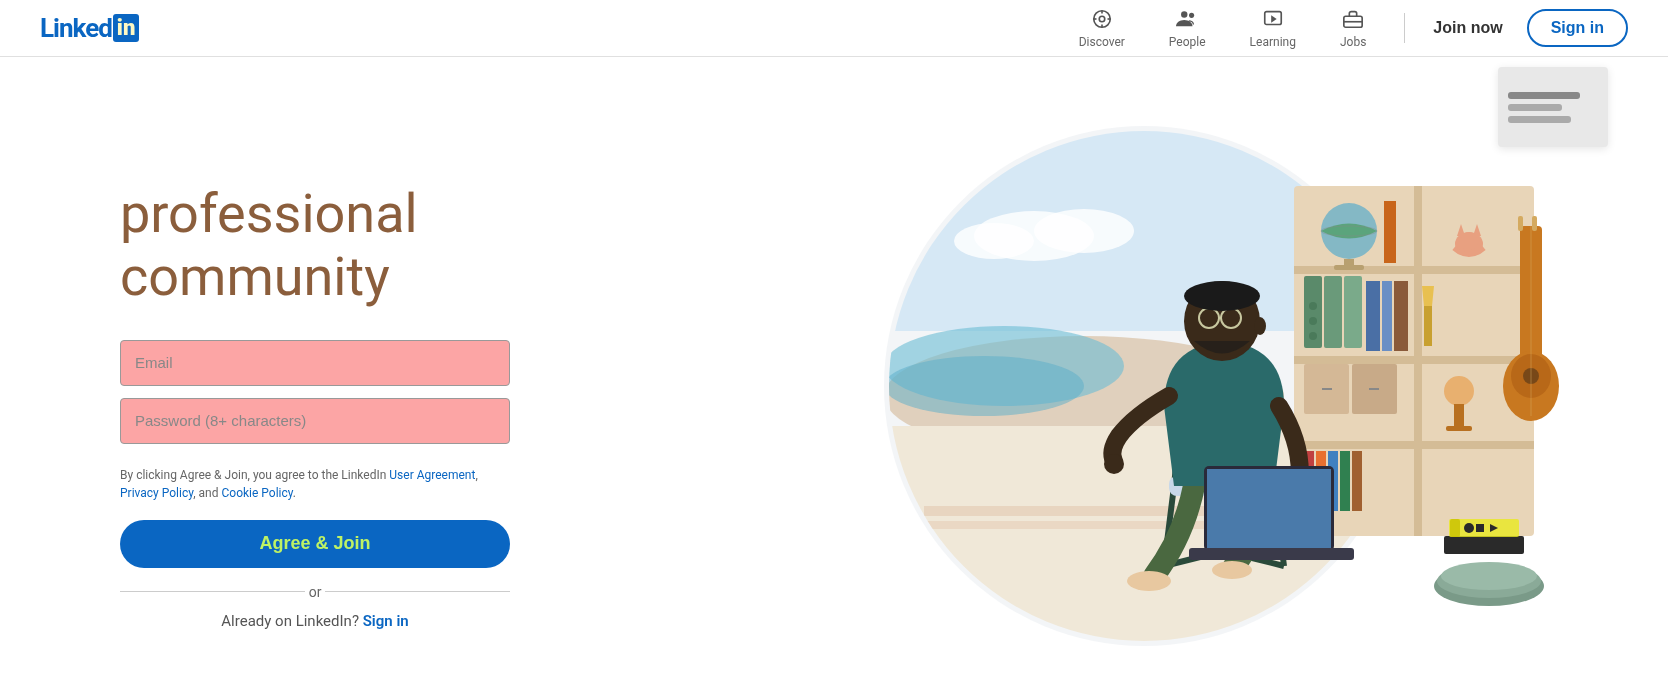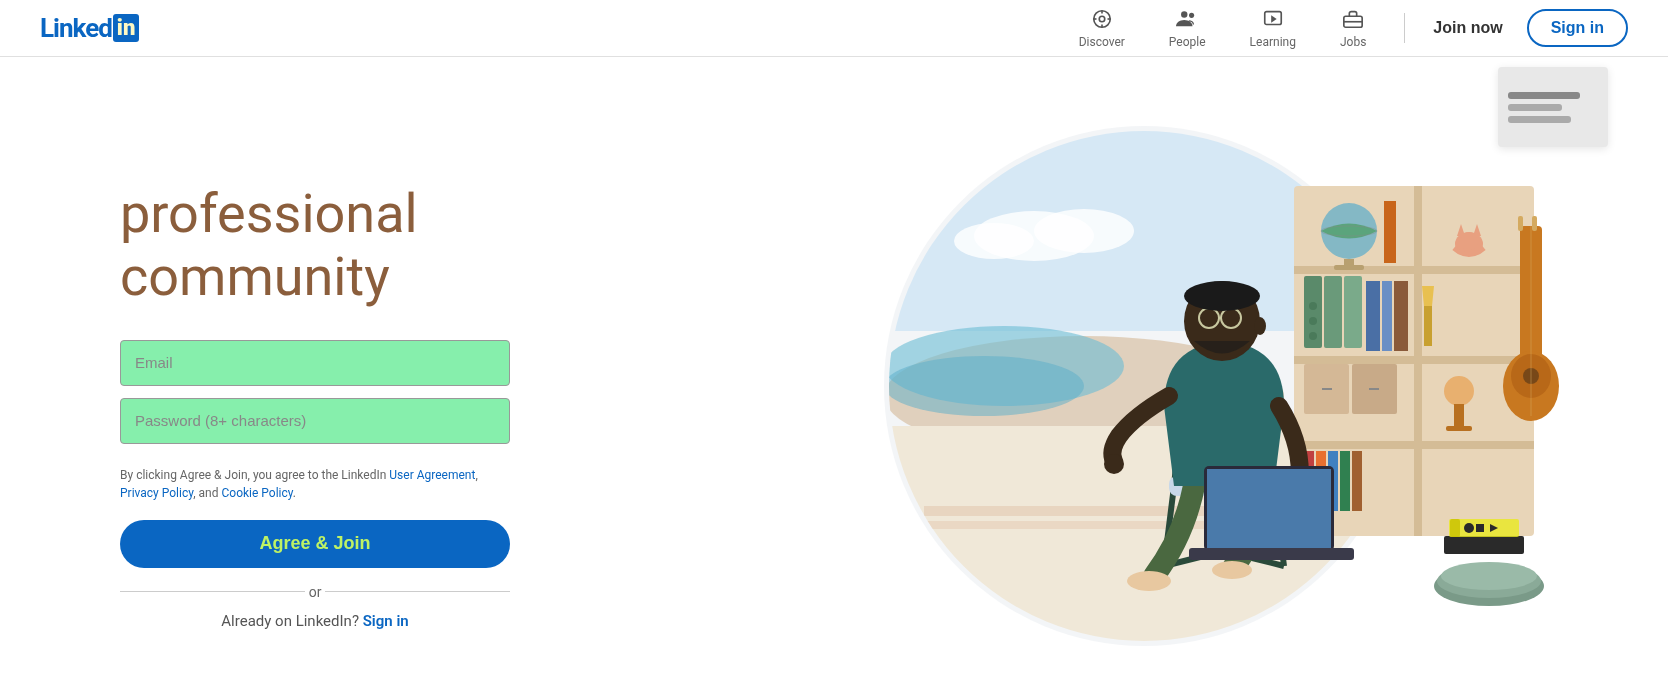--- a/index.html
+++ b/index.html
@@ -120,21 +120,21 @@
     }
     .form-input {
       width: 390px;
       height: 46px;
       border: 1px solid #999;
       border-radius: 4px;
       padding: 0 14px;
       font-size: 15px;
       color: #333;
       outline: none;
-      background: #86efac;
+      background: #fca5a5;
     }
     .form-input::placeholder { color: #888; }
 
     .terms-text {
       font-size: 12px;
       color: #666;
       margin: 10px 0 18px 0;
       line-height: 1.5;
       width: 390px;
     }

